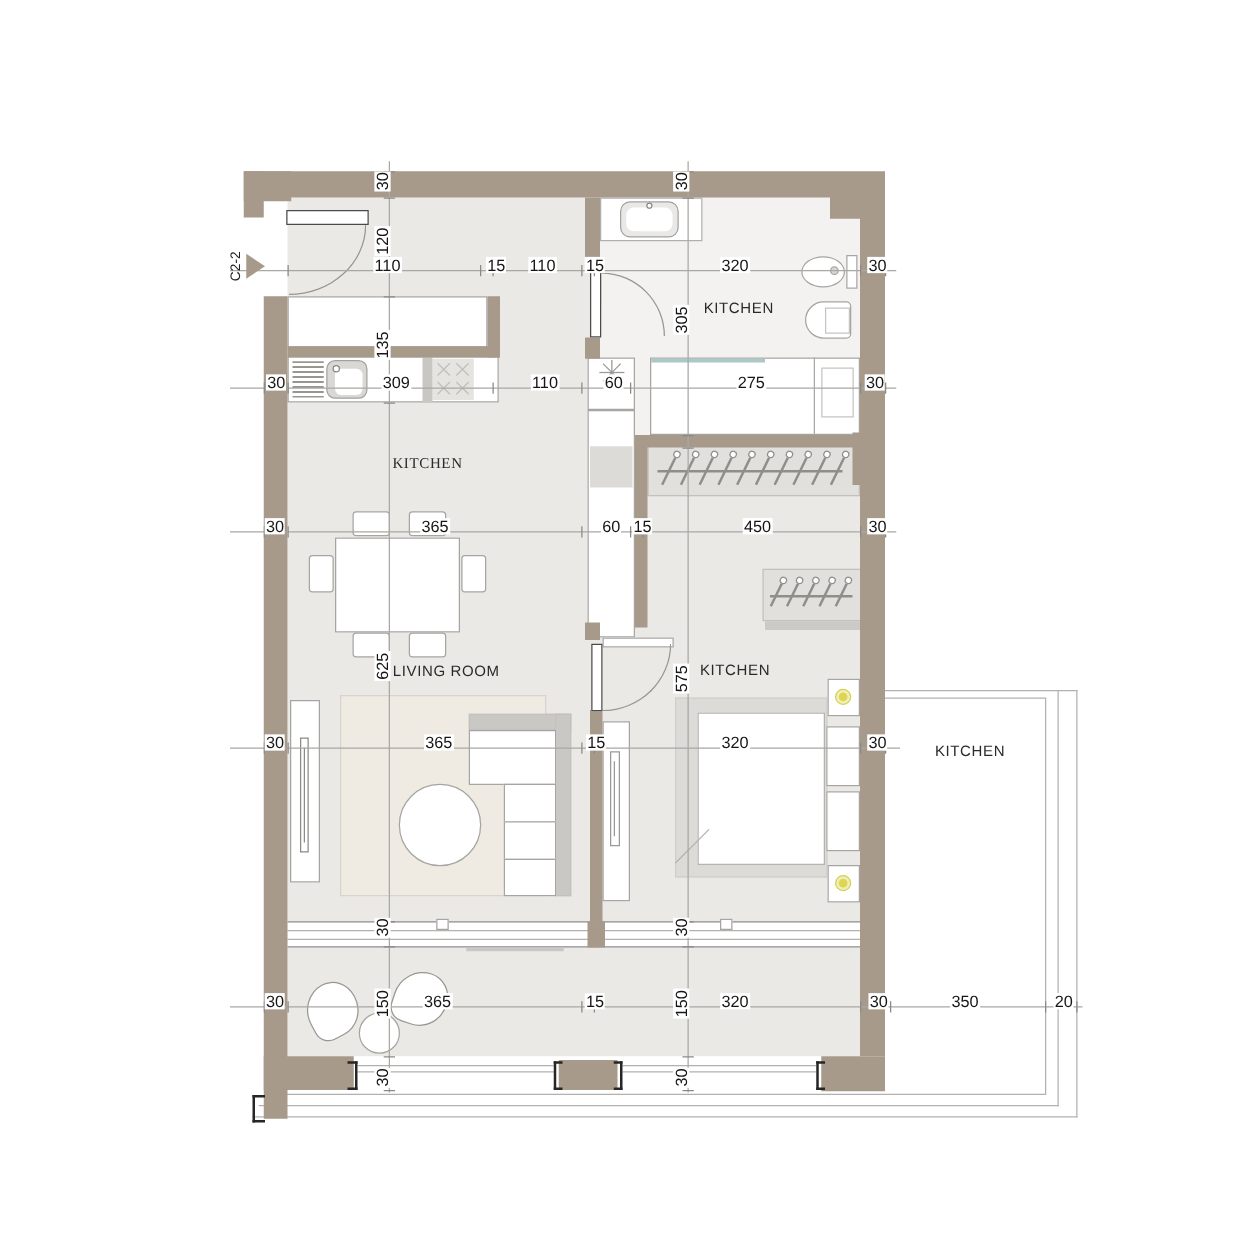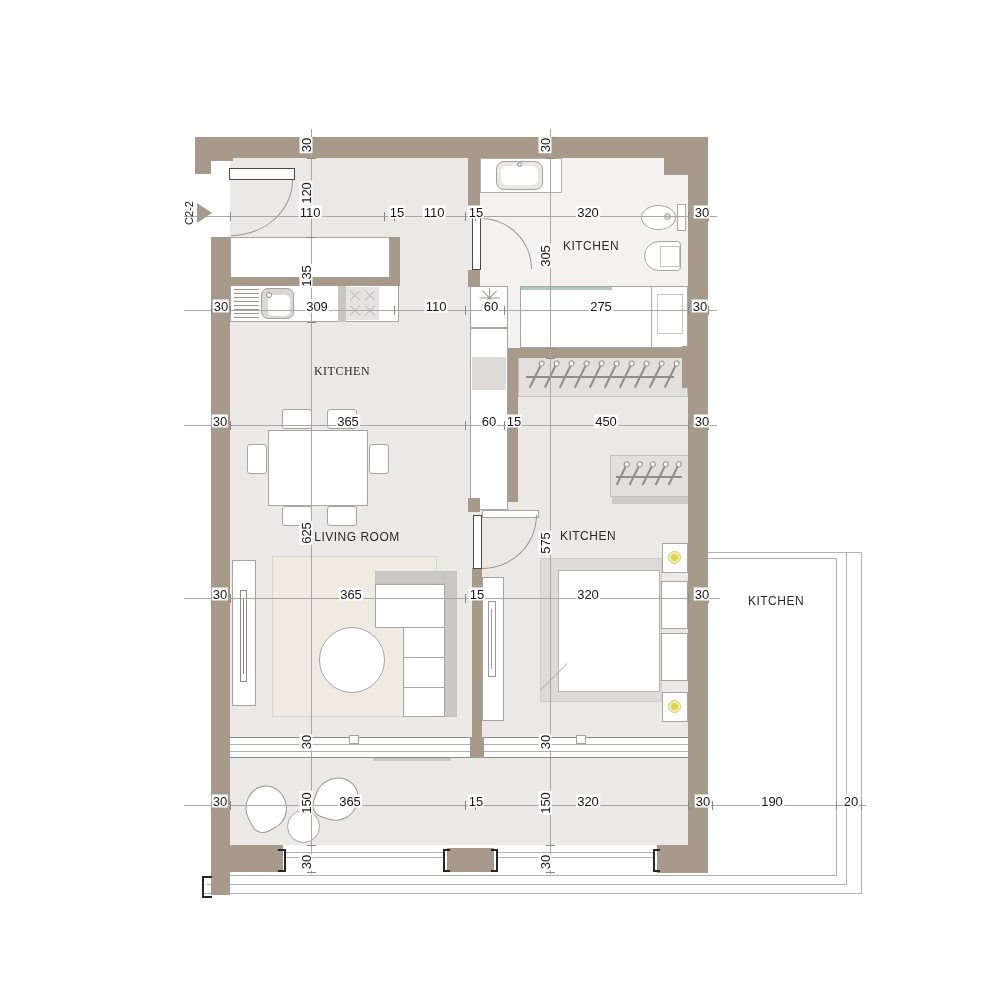--- a/index.html
+++ b/index.html
@@ -257,21 +257,21 @@
       <div class="dim" style="left: 220px; top: 594px;">30</div>
       <div class="dim" style="left: 351px; top: 594px;">365</div>
       <div class="dim" style="left: 477px; top: 594px;">15</div>
       <div class="dim" style="left: 588px; top: 594px;">320</div>
       <div class="dim" style="left: 702px; top: 594px;">30</div>
       <div class="dim" style="left: 220px; top: 801px;">30</div>
       <div class="dim" style="left: 350px; top: 801px;">365</div>
       <div class="dim" style="left: 476px; top: 801px;">15</div>
       <div class="dim" style="left: 588px; top: 801px;">320</div>
       <div class="dim" style="left: 703px; top: 801px;">30</div>
-      <div class="dim" style="left: 772px; top: 801px;">190</div>
+      <div class="dim" style="left: 772px; top: 801px;">350</div>
       <div class="dim" style="left: 851px; top: 801px;">20</div>
       <div class="dim rot" style="left: 306px; top: 145px;">30</div>
       <div class="dim rot" style="left: 306px; top: 193px;">120</div>
       <div class="dim rot" style="left: 306px; top: 276px;">135</div>
       <div class="dim rot" style="left: 306px; top: 533px;">625</div>
       <div class="dim rot" style="left: 306px; top: 742px;">30</div>
       <div class="dim rot" style="left: 306px; top: 803px;">150</div>
       <div class="dim rot" style="left: 306px; top: 862px;">30</div>
       <div class="dim rot" style="left: 545px; top: 145px;">30</div>
       <div class="dim rot" style="left: 545px; top: 256px;">305</div>

